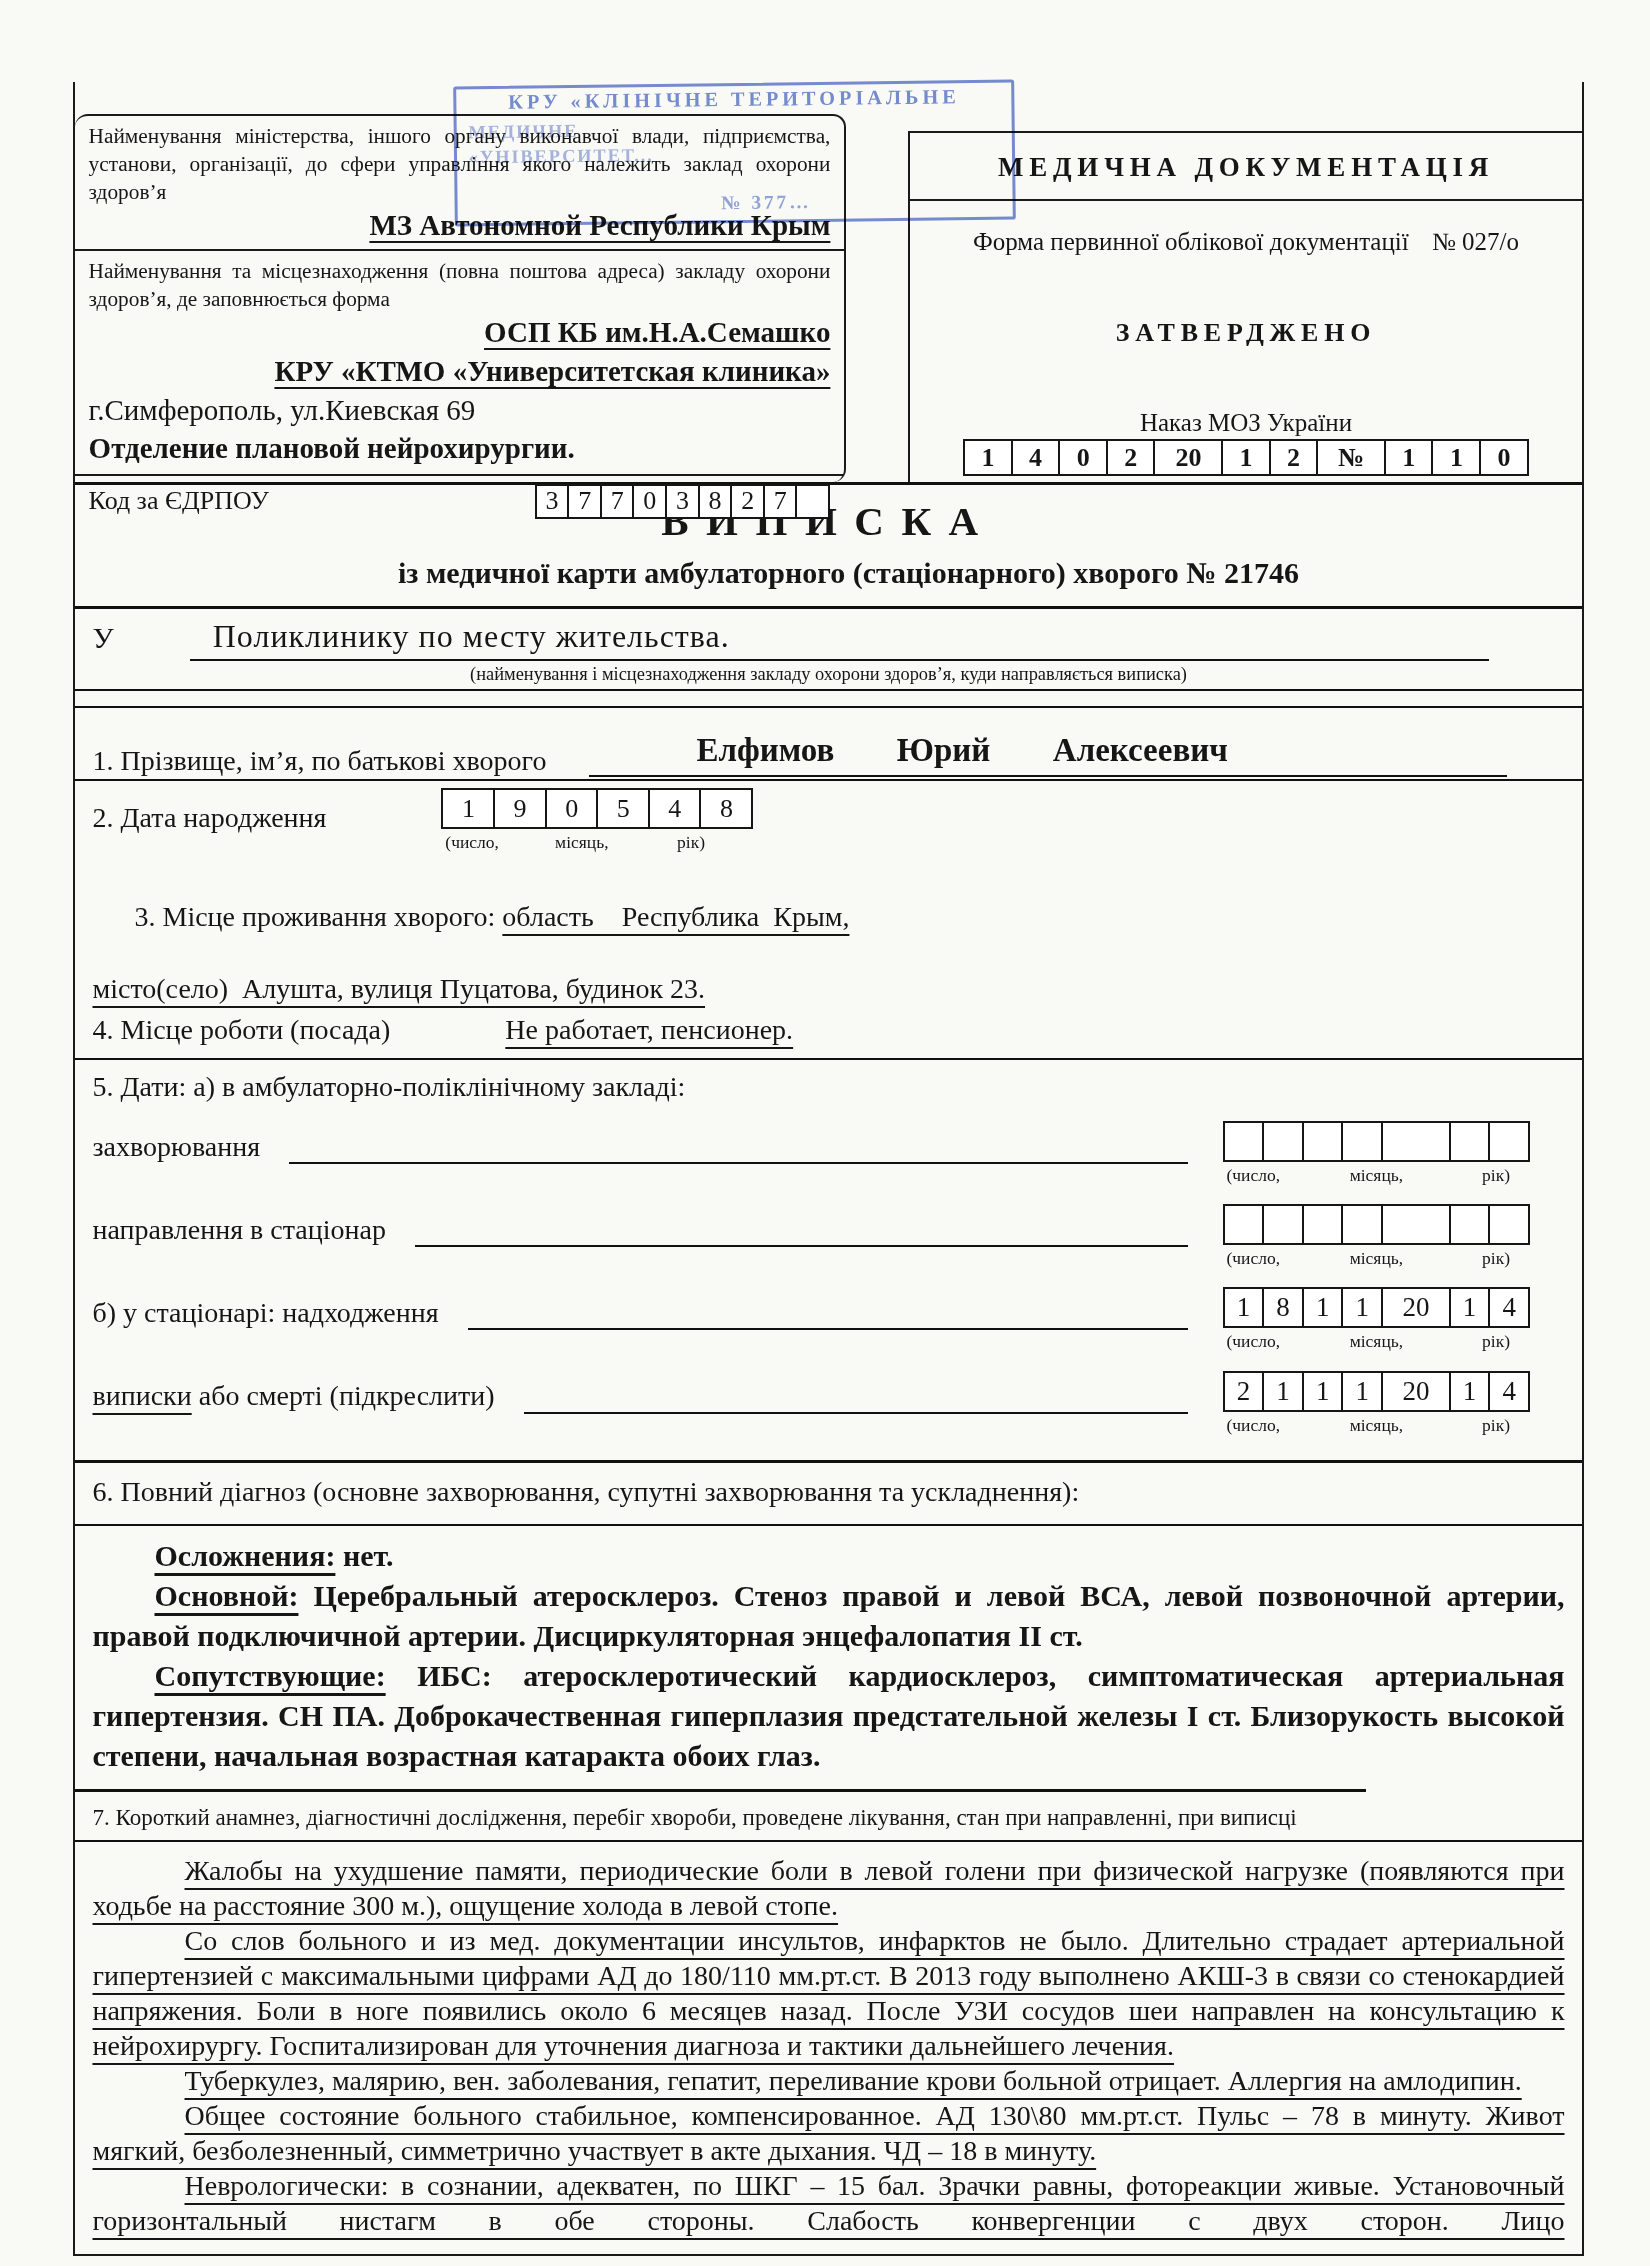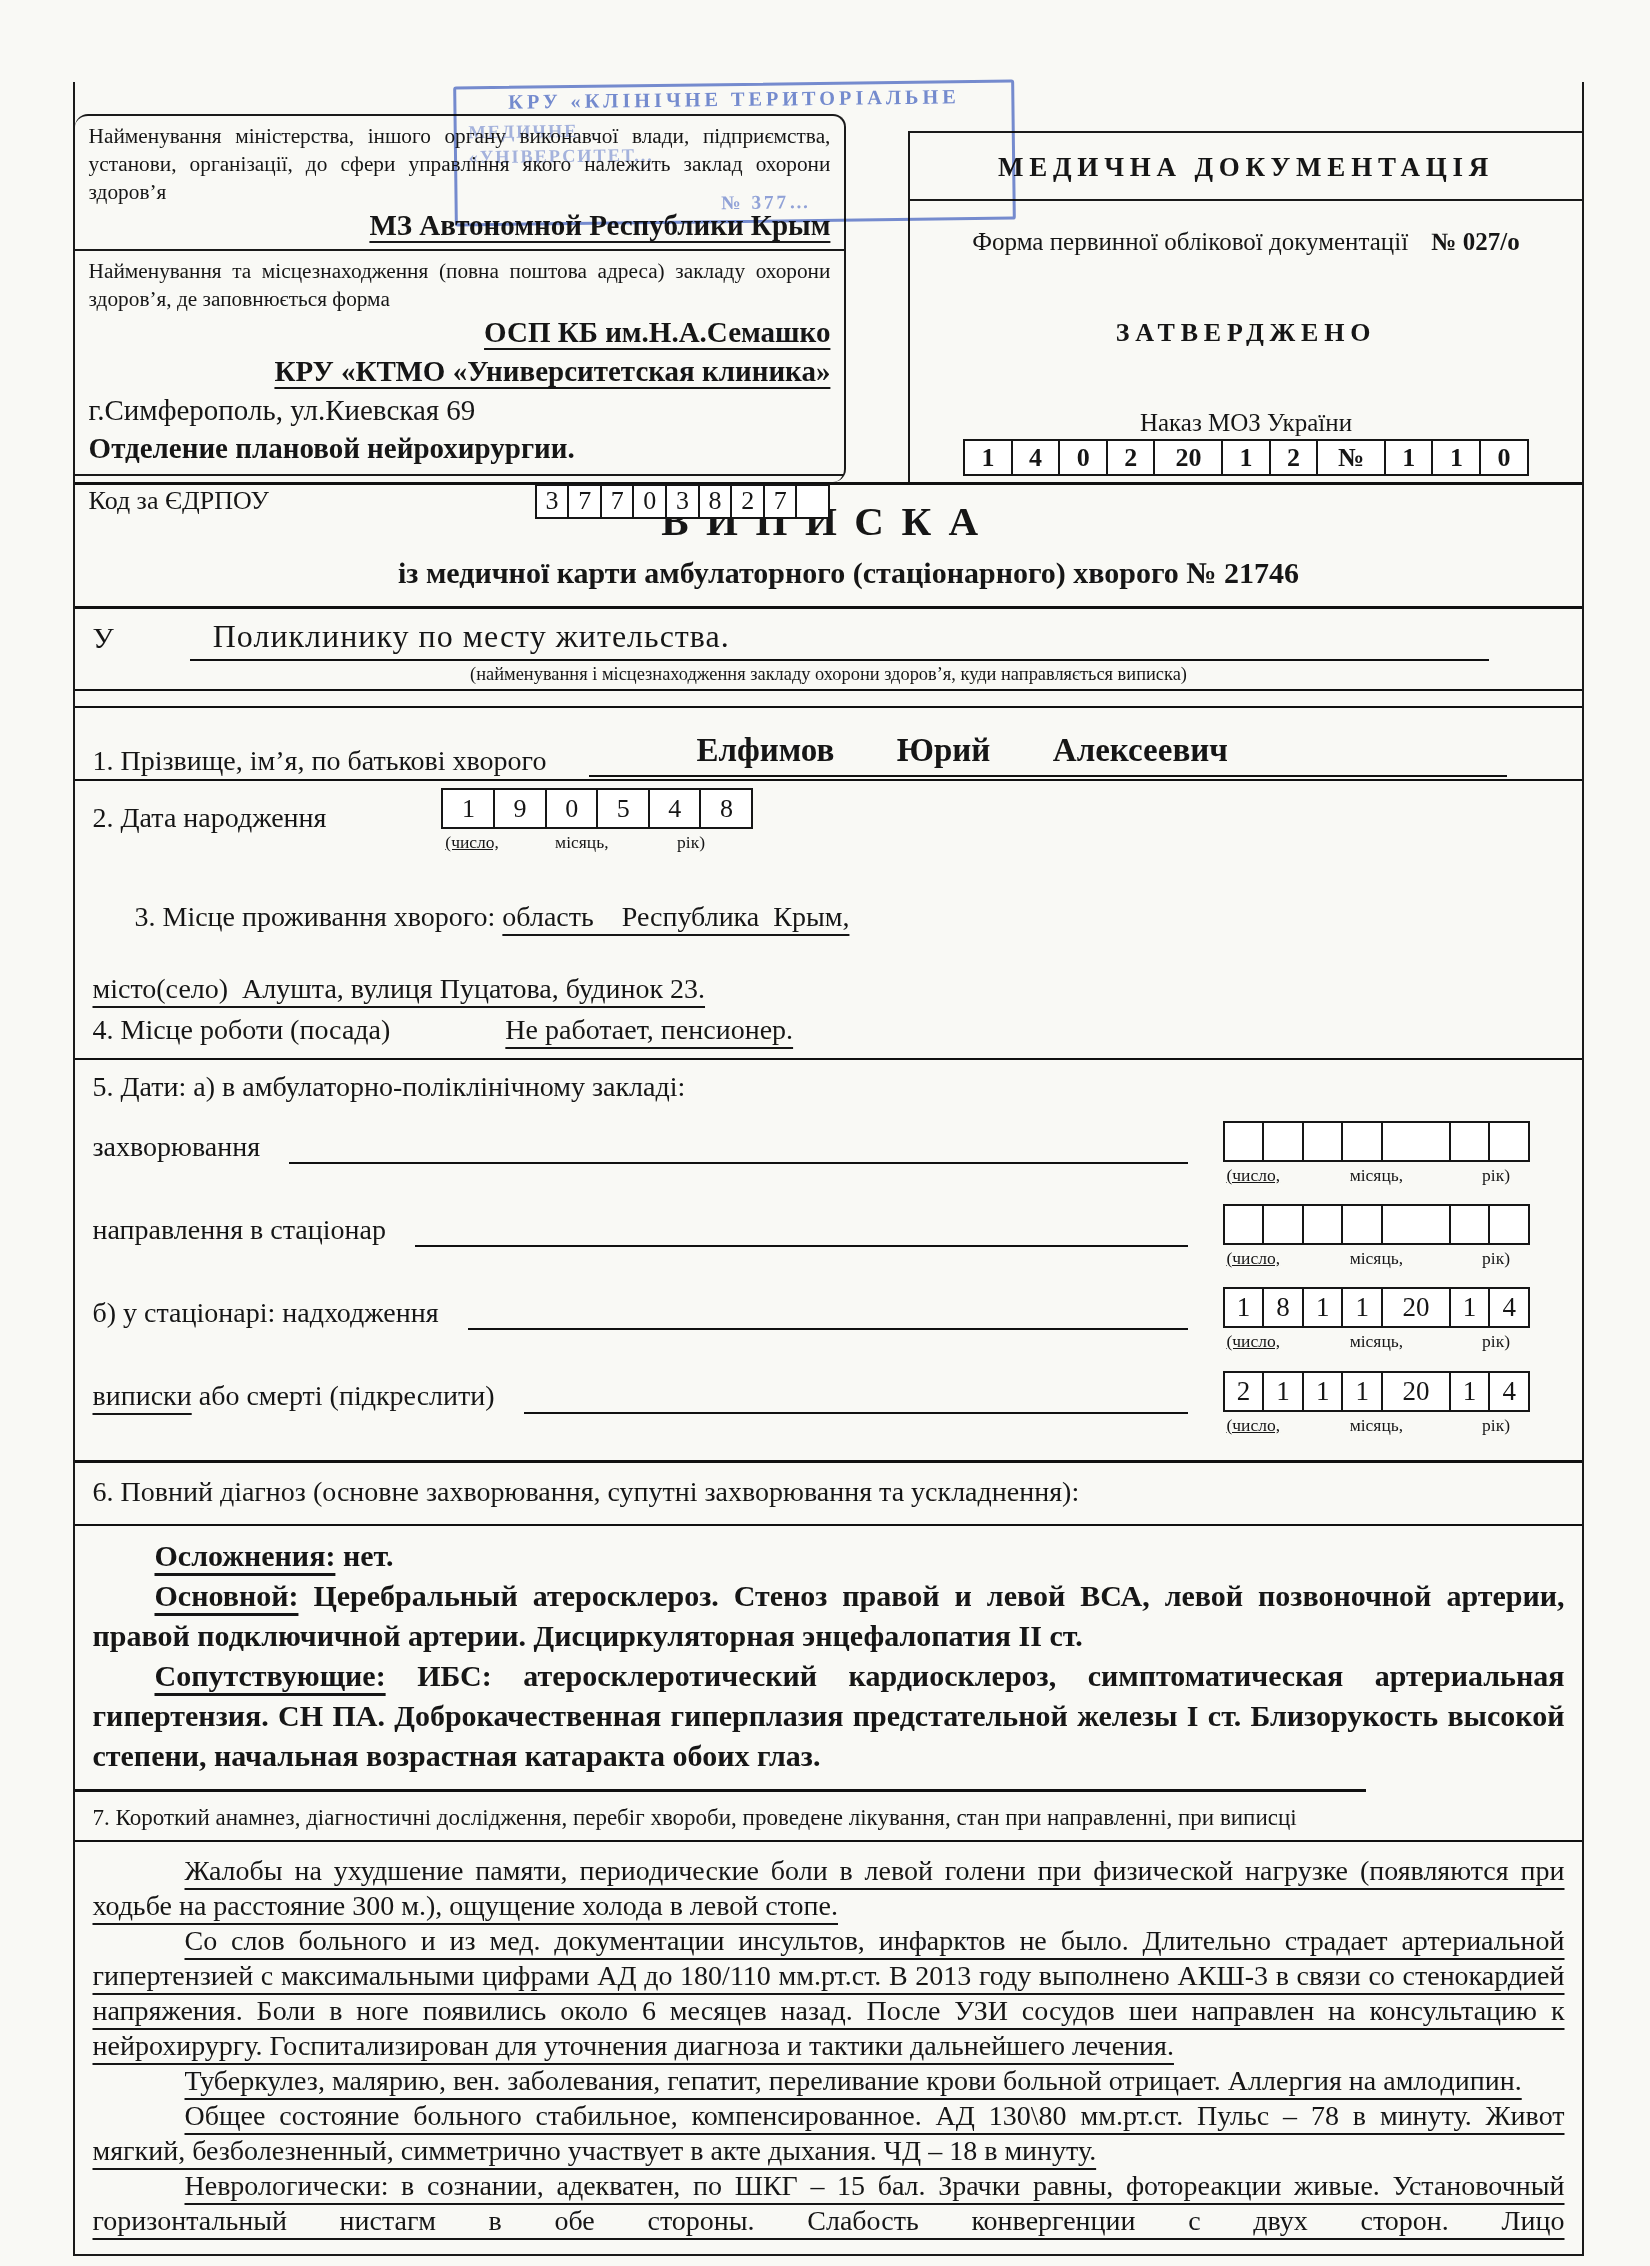--- a/index.html
+++ b/index.html
@@ -31,41 +31,41 @@
   .u  { text-decoration:underline; text-decoration-thickness:2.4px; text-underline-offset:5.8px;text-align:right; }
   .edr-label { font-size:26px; }
   .hdr-right {
     position:absolute; right:0; top:49px; bottom:0; left:833px;
     border-top:2.9px solid #1a1a1a; border-left:2.9px solid #1a1a1a;
     display:flex; flex-direction:column;
   }
   .rdoc { font-size:27px; font-weight:bold; letter-spacing:5.8px; text-align:center;
           padding:19.4px 0 15.5px; border-bottom:2.9px solid #1a1a1a; }
   .rform { text-align:center; font-size:25px; margin-top:27px; }
-  .rformnum { font-weight:bold; margin-left:17px; }
+  .rformnum { font-weight:normal; margin-left:17px; }
   .rappr { text-align:center; font-size:26px; font-weight:bold; letter-spacing:5.8px; margin-top:62px; }
   .rorder { text-align:center; font-size:25px; margin-top:auto; }
   .g-order { justify-content:center; margin:1.9px 7.8px 5.8px; }
   
   .cellgrid { display:flex; }
   .cell {
     border:2.4px solid #161616; background:#fff;
     display:flex; align-items:center; justify-content:center;
     font-size:26px; height:37px; width:37px; margin-left:-2.4px;
   }
   .cell:first-child { margin-left:0; }
   .cell.wide { width:60px; }
   .g-edrpou .cell { width:35px; height:35px; }
   .g-order .cell { width:50px; height:37px; font-weight:bold; }
   .g-order .cell.wide { width:70px; }
   .g-birth .cell { width:54px; height:41px; }
   .g-date .cell { width:42px; height:41px; font-size:27px; }
   .g-date .cell.wide { width:70px; }
   .cell-caption { display:flex; font-size:17.5px; margin-top:2.9px; }
-  .cell-caption .c1 { width:30%; text-align:left; padding-left:3.9px;text-decoration:underline; }
+  .cell-caption .c1 { width:30%; text-align:left; padding-left:3.9px; }
   .cell-caption .c2 { width:30%; text-align:center; }
   .cell-caption .c3 { width:40%; text-align:center; }
   
   .sec-title { border-top:3.9px solid #111; padding:11.6px 0 15.5px; }
   .t-main { font-size:41px; font-weight:bold; letter-spacing:17.5px; text-align:center; }
   .t-sub  { font-size:30px; font-weight:bold; text-align:center; margin-top:11.6px;margin-left:40px; }
   .sec-u { border-top:3.9px solid #111; padding:9.7px 17.5px 3.9px; }
   .u-row { display:flex; align-items:flex-end; }
   .u-prefix { font-size:30px; padding-bottom:5.8px; }
   .u-val { flex:1; margin-left:76px; margin-right:76px; font-size:32px; letter-spacing:1px;

